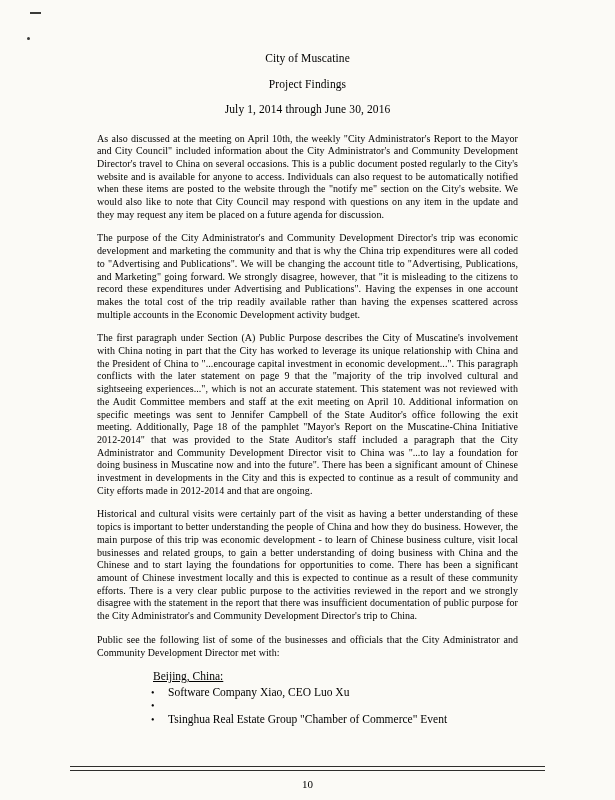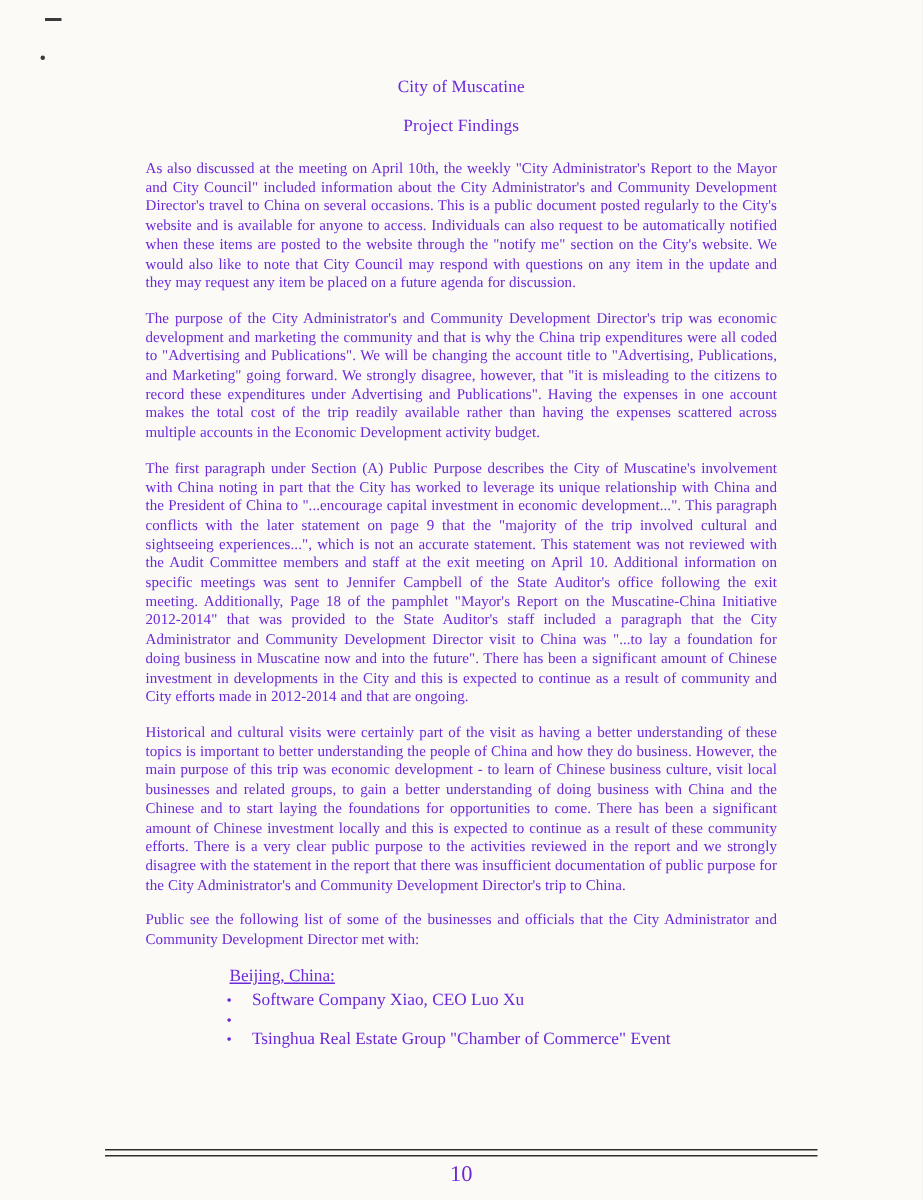--- a/index.html
+++ b/index.html
@@ -7,21 +7,21 @@
     width: 615px;
     height: 800px;
     background: #e9e7e2;
     font-family: "Liberation Serif", serif;
   }
   .page {
     position: relative;
     width: 615px;
     height: 800px;
     background: #fbfaf6;
-    color: #6d28d9;
+    color: #000000;
     overflow: hidden;
     box-sizing: border-box;
   }
   .scan-dash {
     position: absolute;
     left: 30px; top: 12px;
     width: 11px; height: 2px;
     background: #3a3a38;
   }
   .scan-dot {
@@ -75,39 +75,40 @@
     right: 70px;
     bottom: 8px;
     text-align: center;
   }
   .footer-rule {
     border-top: 1.2px solid #2e2d2b;
     height: 0;
     margin-bottom: 3px;
   }
   .page-number {
-    font-size: 15px;
+    font-size: 11px;
     line-height: 13px;
     display: inline-block;
     margin-top: 1px;
   }
 </style>
 </head>
 <body>
 
 <div class="page">
 
   <div class="scan-dash"></div>
   <div class="scan-dot"></div>
 
   <div class="content">
 
     <div class="doc-header">
       <div class="header-line">City of Muscatine</div>
       <div class="header-line">Project Findings</div>
+      <div class="header-line">July 1, 2014 through June 30, 2016</div>
     </div>
 
     <p class="body-par">As also discussed at the meeting on April 10th, the weekly "City Administrator's Report to the Mayor and City Council" included information about the City Administrator's and Community Development Director's travel to China on several occasions. This is a public document posted regularly to the City's website and is available for anyone to access. Individuals can also request to be automatically notified when these items are posted to the website through the "notify me" section on the City's website. We would also like to note that City Council may respond with questions on any item in the update and they may request any item be placed on a future agenda for discussion.</p>
     <p class="body-par">The purpose of the City Administrator's and Community Development Director's trip was economic development and marketing the community and that is why the China trip expenditures were all coded to "Advertising and Publications". We will be changing the account title to "Advertising, Publications, and Marketing" going forward. We strongly disagree, however, that "it is misleading to the citizens to record these expenditures under Advertising and Publications". Having the expenses in one account makes the total cost of the trip readily available rather than having the expenses scattered across multiple accounts in the Economic Development activity budget.</p>
     <p class="body-par">The first paragraph under Section (A) Public Purpose describes the City of Muscatine's involvement with China noting in part that the City has worked to leverage its unique relationship with China and the President of China to "...encourage capital investment in economic development...". This paragraph conflicts with the later statement on page 9 that the "majority of the trip involved cultural and sightseeing experiences...", which is not an accurate statement. This statement was not reviewed with the Audit Committee members and staff at the exit meeting on April 10. Additional information on specific meetings was sent to Jennifer Campbell of the State Auditor's office following the exit meeting. Additionally, Page 18 of the pamphlet "Mayor's Report on the Muscatine-China Initiative 2012-2014" that was provided to the State Auditor's staff included a paragraph that the City Administrator and Community Development Director visit to China was "...to lay a foundation for doing business in Muscatine now and into the future". There has been a significant amount of Chinese investment in developments in the City and this is expected to continue as a result of community and City efforts made in 2012-2014 and that are ongoing.</p>
     <p class="body-par">Historical and cultural visits were certainly part of the visit as having a better understanding of these topics is important to better understanding the people of China and how they do business. However, the main purpose of this trip was economic development - to learn of Chinese business culture, visit local businesses and related groups, to gain a better understanding of doing business with China and the Chinese and to start laying the foundations for opportunities to come.  There has been a significant amount of Chinese investment locally and this is expected to continue as a result of these community efforts. There is a very clear public purpose to the activities reviewed in the report and we strongly disagree with the statement in the report that there was insufficient documentation of public purpose for the City Administrator's and Community Development Director's trip to China.</p>
     <p class="body-par">Public see the following list of some of the businesses and officials that the City Administrator and Community Development Director met with:</p>
 
     <div class="list-block">
       <div class="list-heading">Beijing, China:</div>

